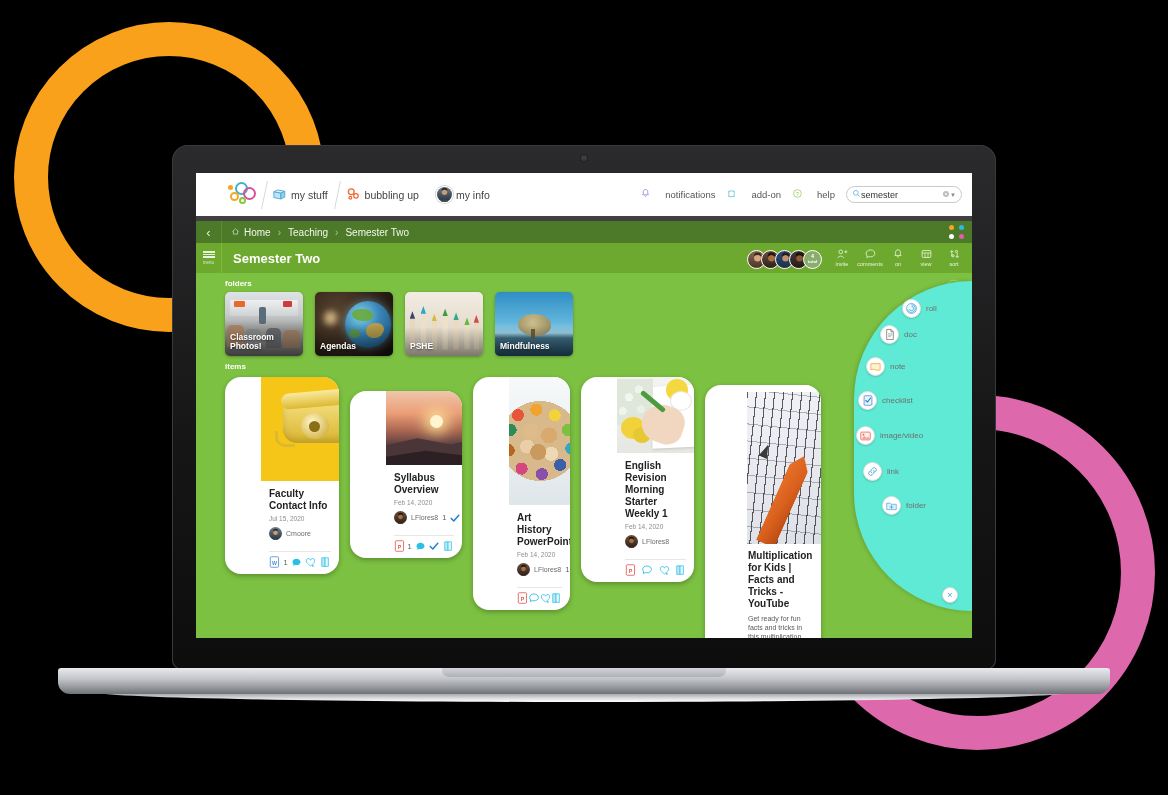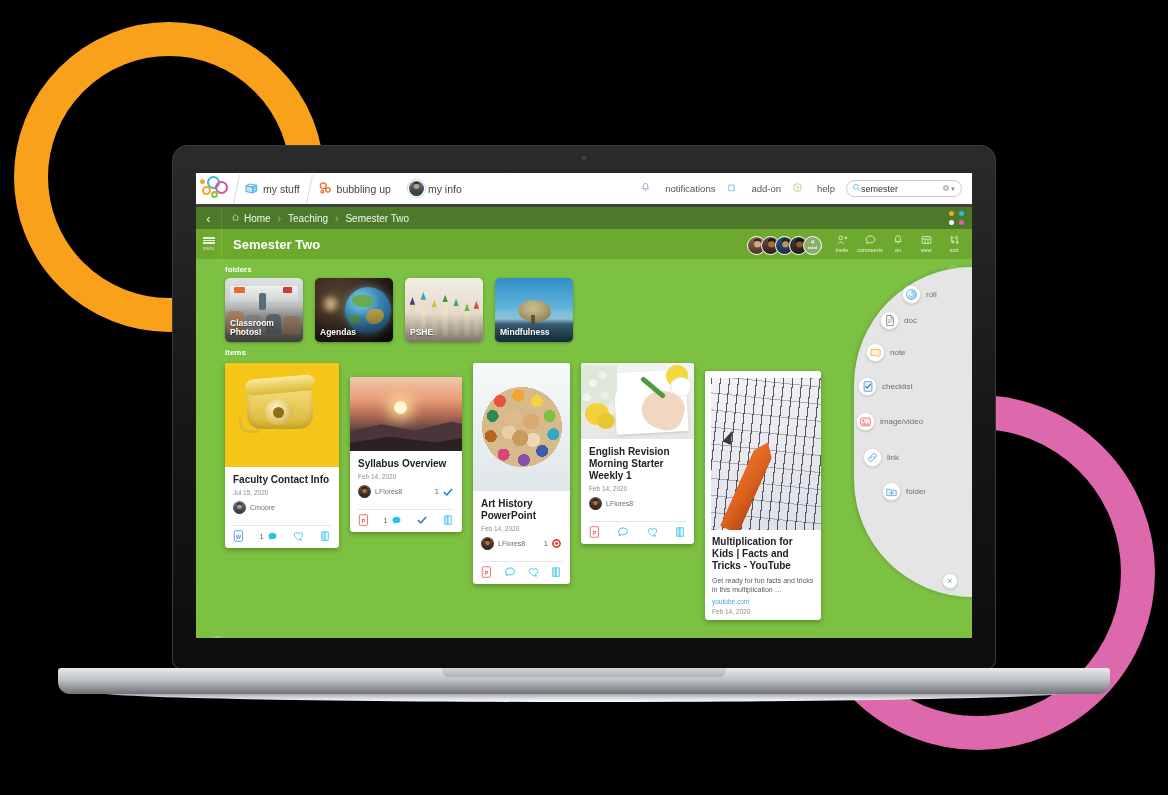--- a/index.html
+++ b/index.html
@@ -54,22 +54,22 @@
   }
   #laptop-foot {
     position:absolute; left:96px; top:692px; width:976px; height:10px;
     background: linear-gradient(180deg,#8e9196,#d8dadd 60%,#ffffff);
     border-radius: 0 0 50% 50%/0 0 100% 100%;
     filter: blur(0.4px);
   }
 
   
   #topbar {
-    height: 34px; background:#fff; display:flex; align-items:center;
-    border-bottom:3px solid #404040; position:relative;
+    height: 48px; background:#fff; display:flex; align-items:center;
+    border-bottom:5px solid #404040; position:relative;padding-left:28px;
   }
   #logo { width:40px; height:34px; position:relative; flex:none; }
   .lg { position:absolute; border-radius:50%; }
 
   .tab {
     display:flex; align-items:center; gap:4px; height:34px;
     padding:0 10px 0 8px; font-size:10.5px; color:#444;
     position:relative;
   }
   .tab.sel::before, .tab.sel::after{
@@ -155,22 +155,22 @@
   }
   .folder .fname {
     position:absolute; left:5px; bottom:4px; right:4px;
     color:#fff; font-size:8.5px; font-weight:bold; line-height:1.12;
     text-shadow:0 1px 2px rgba(0,0,0,.55);
   }
 
   #items { display:flex; align-items:flex-start; gap:11px;
     padding-left:29px; margin-top:2px; }
   .card {
-    background:#fff; border-radius:3px; box-shadow:0 2px 5px rgba(0,0,0,.28);
-    overflow:hidden; flex:none; position:relative;
+    background:#fff; border-radius:16px; box-shadow:0 2px 5px rgba(0,0,0,.28);
+    overflow:hidden; flex:none; position:relative;padding-left:36px;
   }
   .card .thumb { width:100%; display:block; position:relative; }
   .card .body { padding:7px 8px 5px; }
   .card .ttl { font-size:10px; font-weight:bold; color:#222; line-height:1.2; }
   .card .date { font-size:6.5px; color:#8d8d8d; margin-top:3px; }
   .card .owner { display:flex; align-items:center; gap:4px; margin-top:5px; }
   .card .owner .oav { width:13px; height:13px; border-radius:50%; overflow:hidden;
     position:relative; flex:none; }
   .card .owner .oname { font-size:7px; color:#6c6c6c; }
   .card .owner .right { margin-left:auto; display:flex; align-items:center; gap:3px;
@@ -180,21 +180,21 @@
     border-top:1px solid #e6e6e6; margin:6px 8px 0; padding:4px 0 6px;
   }
   .card .foot .fitem { display:flex; align-items:center; gap:3px;
     font-size:7.5px; color:#5b5b5b; }
   .card .desc { font-size:7px; color:#5a5a5a; line-height:1.3; margin-top:4px; }
   .card .src { font-size:6.5px; color:#4b9fd5; margin-top:4px; }
 
   
   #fab {
     position:absolute; right:0; top:8px; width:118px; height:330px;
-    background:#e5e5e5; border-radius:120px 0 0 120px;
+    background:#5eead4; border-radius:120px 0 0 120px;
     box-shadow:-1px 0 4px rgba(0,0,0,.18);
   }
   .fabrow { display:flex; align-items:center; gap:5px; position:absolute; }
   .fabic {
     width:19px; height:19px; border-radius:50%; background:#fff;
     border:1px solid #e2e2e2; box-shadow:0 1px 2px rgba(0,0,0,.16);
     display:flex; align-items:center; justify-content:center; flex:none;
   }
   .fablbl { font-size:8px; color:#6f6f6f; white-space:nowrap; }
   #fab-close {

